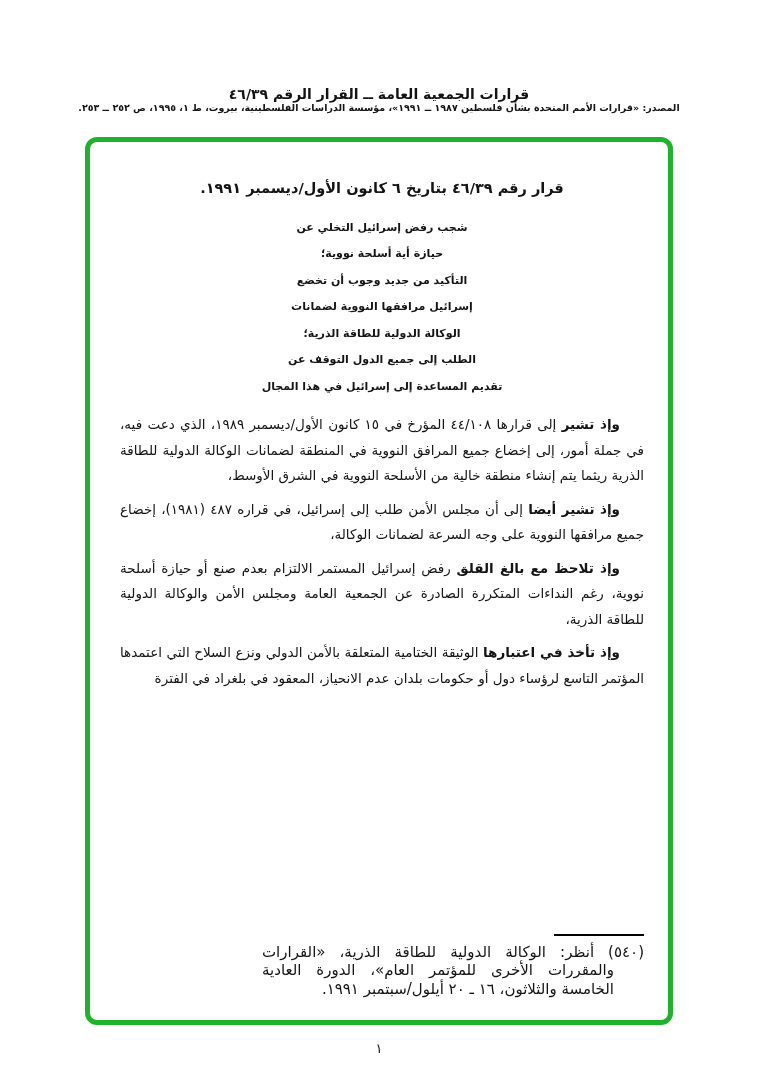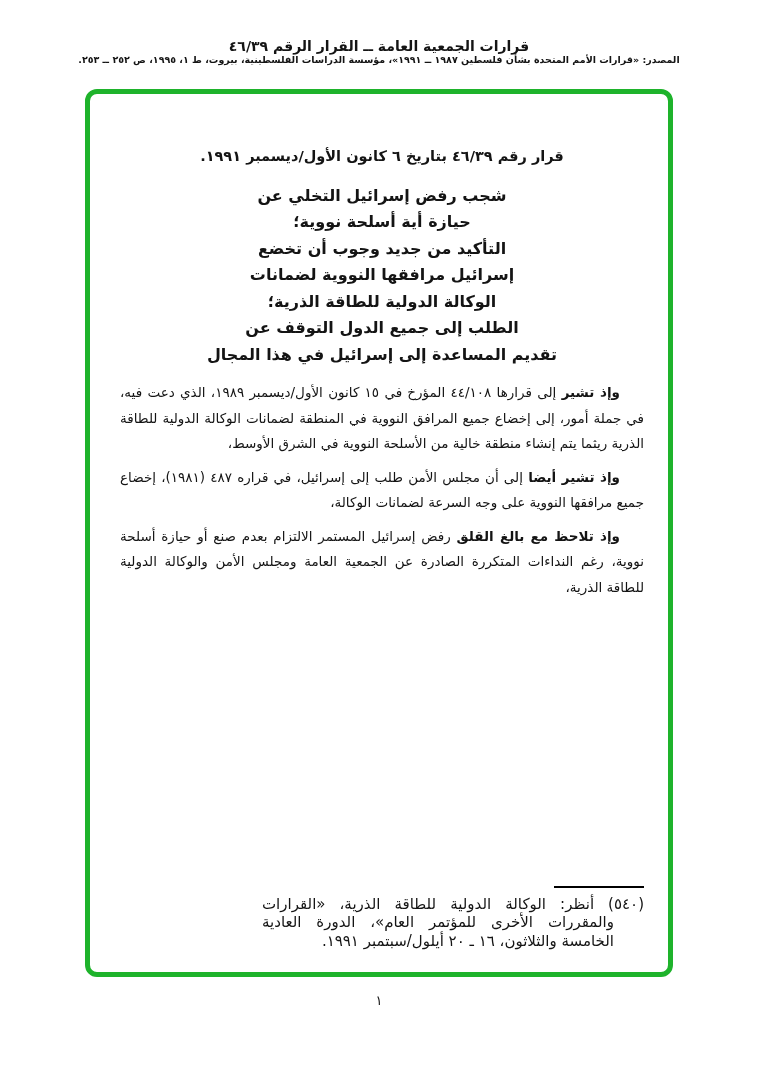--- a/index.html
+++ b/index.html
@@ -10,21 +10,21 @@
   body {
     width: 758px;
     height: 1078px;
     position: relative;
     font-family: "DejaVu Sans", sans-serif;
     color: #141414;
     overflow: hidden;
   }
   .page-header {
     text-align: center;
-    padding-top: 38px;
+    padding-top: 86px;
   }
   .page-header-title {
     margin: 0;
     font-size: 14px;
     font-weight: bold;
   }
   .page-header-source {
     margin-top: 0;
     font-size: 9.5px;
     font-weight: bold;
@@ -35,42 +35,42 @@
     margin: 24px auto 0 auto;
     border: 5px solid var(--frame-green, #1eb32b);
     border-radius: 12px;
     box-sizing: border-box;
     overflow: hidden;
     background: #ffffff;
   }
   .doc {
     height: 100%;
     box-sizing: border-box;
-    padding: 50px 24px 22px 30px;
+    padding: 34px 24px 22px 30px;
     display: flex;
     flex-direction: column;
   }
   .doc-main {
     flex: 1 1 auto;
     min-height: 0;
     overflow: hidden;
     font-size: 13.5px;
     line-height: 25.5px;
     text-align: justify;
   }
   .doc-title {
     margin: 0 0 13px 0;
     font-size: 14.5px;
     font-weight: bold;
     text-align: center;
   }
   .doc-summary {
     text-align: center;
     font-weight: bold;
-    font-size: 16px;
+    font-size: 11px;
     line-height: 26.5px;
     margin-bottom: 12px;
   }
   .doc-opening {
     margin: 0 0 5px 0;
     font-weight: bold;
     text-indent: 24px;
   }
   .doc-para {
     margin: 0 0 8px 0;
@@ -130,20 +130,21 @@
 
 
 
         <p class="doc-para"><span class="lead">وإذ تشير</span><span class="rest"> إلى قرارها ٤٤/١٠٨ المؤرخ في ١٥ كانون الأول/ديسمبر ١٩٨٩، الذي دعت فيه، في جملة أمور، إلى إخضاع جميع المرافق النووية في المنطقة لضمانات الوكالة الدولية للطاقة الذرية ريثما يتم إنشاء منطقة خالية من الأسلحة النووية في الشرق الأوسط،</span></p>
 
         <p class="doc-para"><span class="lead">وإذ تشير أيضا</span><span class="rest"> إلى أن مجلس الأمن طلب إلى إسرائيل، في قراره ٤٨٧ (١٩٨١)، إخضاع جميع مرافقها النووية على وجه السرعة لضمانات الوكالة،</span></p>
 
         <p class="doc-para"><span class="lead">وإذ تلاحظ مع بالغ القلق</span><span class="rest"> رفض إسرائيل المستمر الالتزام بعدم صنع أو حيازة أسلحة نووية، رغم النداءات المتكررة الصادرة عن الجمعية العامة ومجلس الأمن والوكالة الدولية للطاقة الذرية،</span></p>
 
 
+        <p class="doc-para"><span class="lead">وإذ تأخذ في اعتبارها</span><span class="rest"> الوثيقة الختامية المتعلقة بالأمن الدولي ونزع السلاح التي اعتمدها المؤتمر التاسع لرؤساء دول أو حكومات بلدان عدم الانحياز، المعقود في بلغراد في الفترة</span></p>
       </div>
 
       <div class="fn-area">
         <div class="fn-rule"></div>
         <p class="footnote">(٥٤٠) أنظر: الوكالة الدولية للطاقة الذرية، «القرارات والمقررات الأخرى للمؤتمر العام»، الدورة العادية الخامسة والثلاثون، ١٦ ـ ٢٠ أيلول/سبتمبر ١٩٩١.</p>
       </div>
 
     </div>
   </section>
 

